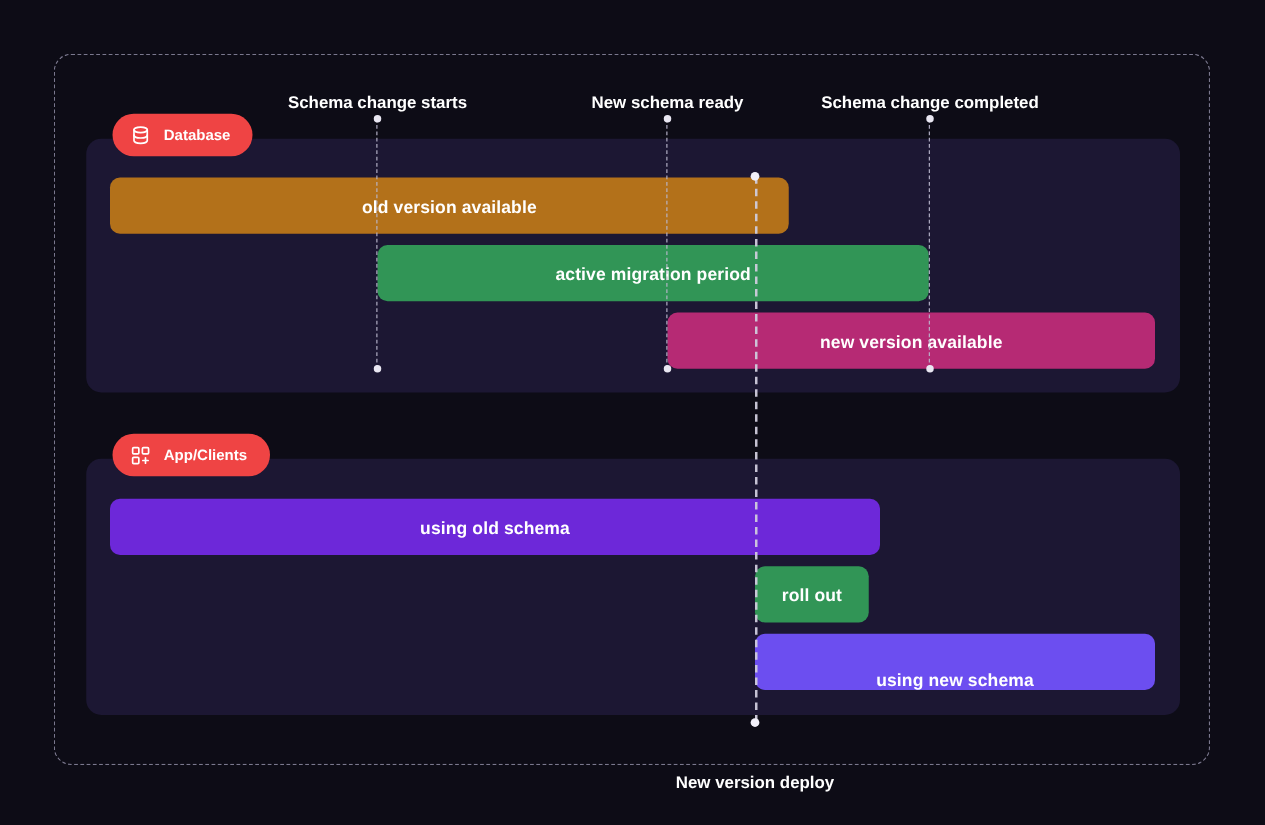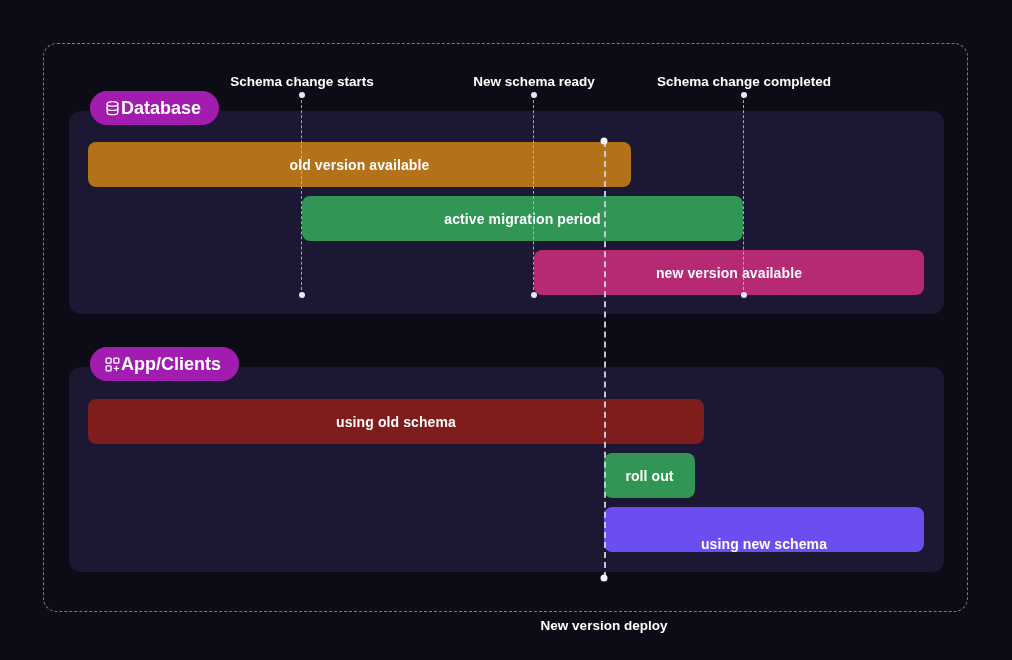--- a/index.html
+++ b/index.html
@@ -46,25 +46,25 @@
     border-radius: 12px;
   }
   #panel-database { top: 111px; height: 203px; }
   #panel-app      { top: 367px; height: 205px; }
 
   
   .lane-pill {
     position: absolute;
     height: 34px;
     padding: 0 18px 0 14px;
-    display: flex; align-items: center; 
-    background: #a21caf;
+    display: flex; align-items: center; gap: 10px;
+    background: #ef4444;
     border-radius: 17px;
     color: #ffffff;
-    font-size: 18px;
+    font-size: 12px;
     font-weight: bold;
     z-index: 35;
   }
   #pill-database { left: 90px; top: 91px; }
   #pill-app      { left: 90px; top: 347px; }
   .lane-pill svg { display: block; }
 
   
   .milestone-label {
     position: absolute;
@@ -199,21 +199,21 @@
   <div id="bars-layer">
       <div class="bar" style="left: 88px; top: 142px; width: 543px; background: rgb(179, 113, 26);">
         <span>old version available</span>
       </div>
       <div class="bar" style="left: 302px; top: 196px; width: 441px; background: rgb(49, 149, 86);">
         <span>active migration period</span>
       </div>
       <div class="bar" style="left: 534px; top: 250px; width: 390px; background: rgb(182, 42, 116);">
         <span>new version available</span>
       </div>
-      <div class="bar" style="left: 88px; top: 399px; width: 616px; background: #7f1d1d;">
+      <div class="bar" style="left: 88px; top: 399px; width: 616px; background: #6d28d9;">
         <span>using old schema</span>
       </div>
       <div class="bar" style="left: 604px; top: 453px; width: 91px; background: rgb(49, 149, 86);">
         <span>roll out</span>
       </div>
       <div class="bar" style="left: 604px; top: 507px; width: 320px; background: rgb(108, 78, 240); align-items: flex-end;">
         <span>using new schema</span>
       </div>
     </div>
 

